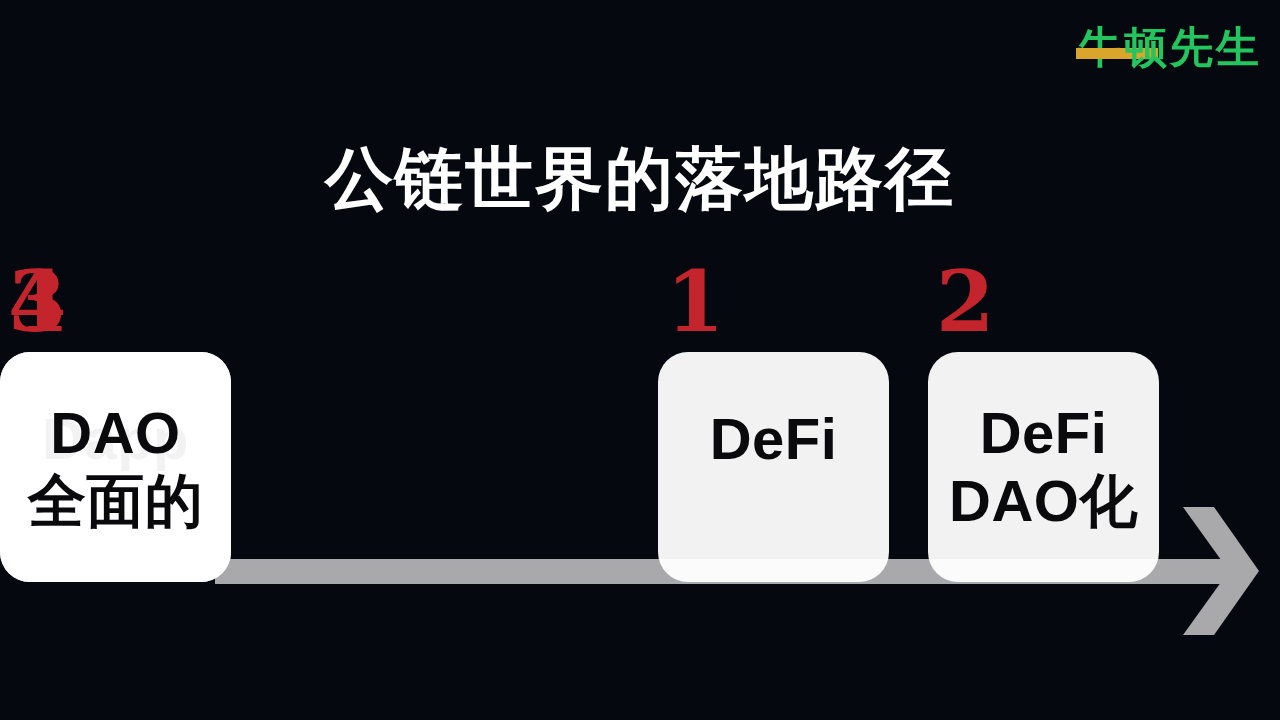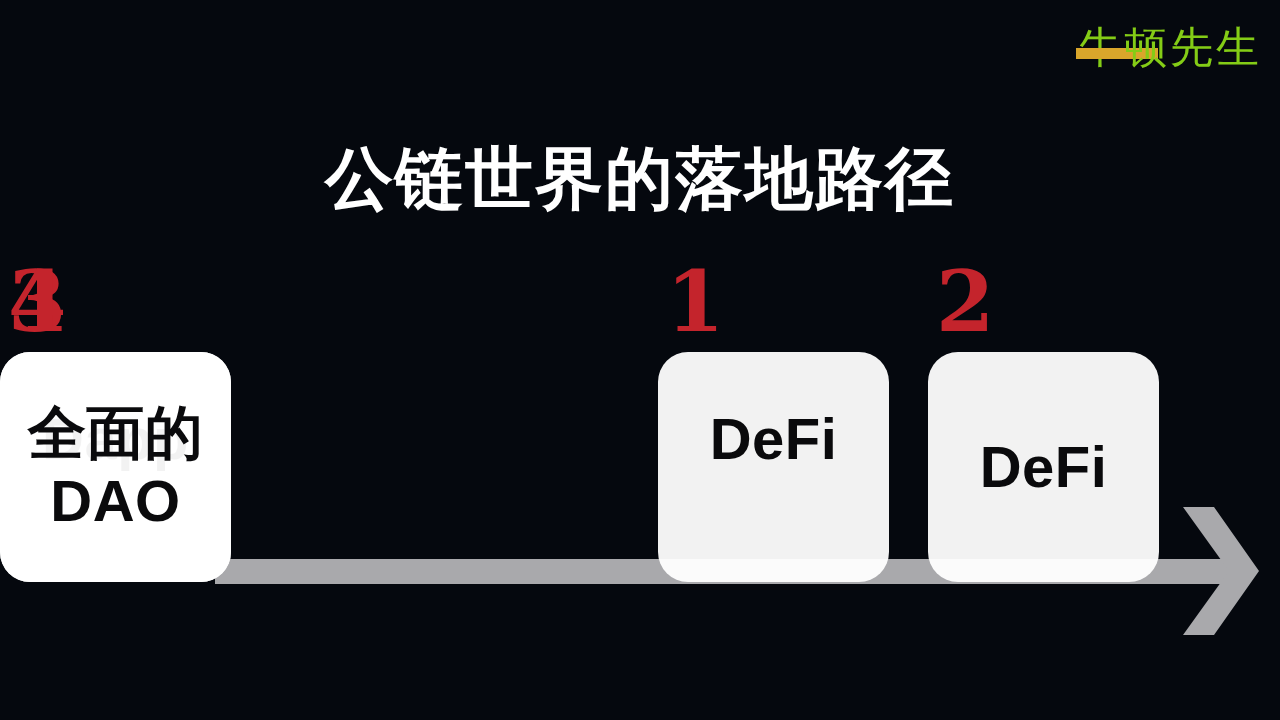--- a/index.html
+++ b/index.html
@@ -14,22 +14,22 @@
   body{font-family:"Liberation Sans","DejaVu Sans",sans-serif;}
 
   .slide{
     position:relative;width:1280px;height:720px;
     background:var(--bg);overflow:hidden;
   }
 
   
   .logo{
     position:absolute;top:24px;right:18px;
-    font-size:43px;font-weight:400;letter-spacing:3px;
-    color:#84cc16;line-height:1.1;white-space:nowrap;text-align:center;
+    font-size:43px;font-weight:700;letter-spacing:3px;
+    color:#22c55e;line-height:1.1;white-space:nowrap;text-align:center;
   }
   .logo .logo-first{position:relative;z-index:1;}
   .logo .logo-rest{position:relative;z-index:3;}
   .logo .logo-bar{
     position:absolute;left:-2px;top:24px;width:82px;height:11px;
     background:var(--logo-yellow);z-index:2;
   }
 
   
   .title{
@@ -91,32 +91,33 @@
     <div class="step-box lift">
       <div class="box-line">DeFi</div>
       <div class="box-line"></div>
     </div>
   </div>
 
   <div class="step">
     <div class="step-number">2</div>
     <div class="step-box">
       <div class="box-line">DeFi</div>
+      <div class="box-line">DAO化</div>
     </div>
   </div>
 
   <div class="step">
     <div class="step-number">3</div>
     <div class="step-box lift">
       <div class="box-line">Dapp</div>
       <div class="box-line"></div>
     </div>
   </div>
 
   <div class="step">
     <div class="step-number">4</div>
     <div class="step-box">
+      <div class="box-line">DAO</div>
       <div class="box-line">全面的</div>
-      <div class="box-line">DAO</div>
     </div>
   </div>
 
 </div>
 
 </body></html>

